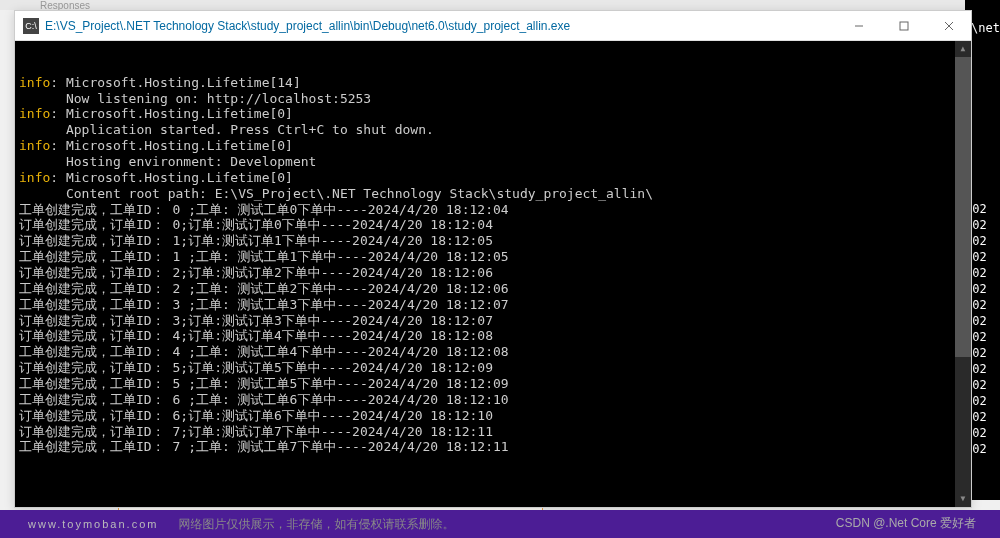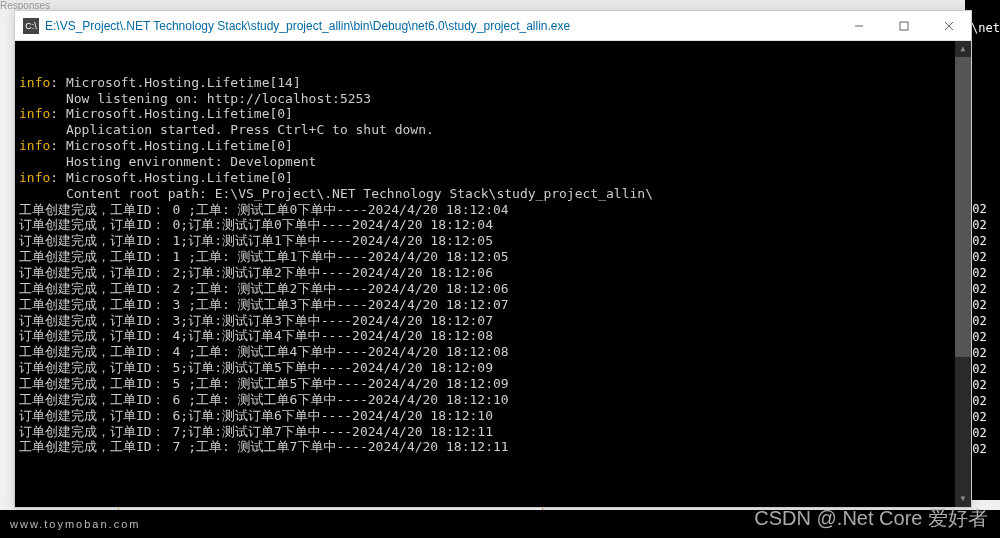--- a/index.html
+++ b/index.html
@@ -24,20 +24,21 @@
       padding-top: 200px;
     }
     .bg-panel div { padding: 1px 0; }
     .bg-top {
       position: absolute;
       top: 0; left: 0; right: 0;
       height: 10px;
       background: #e8e8e8;
       font-size: 10px;
       color: #999;
+      padding-left: 40px;
     }
     .console-window {
       position: absolute;
       top: 10px;
       left: 14px;
       width: 958px;
       height: 498px;
       background: #fff;
       border: 1px solid #ccc;
       box-shadow: 0 2px 10px rgba(0,0,0,0.15);
@@ -120,22 +121,22 @@
       font-size: 8px;
     }
     .footer {
       position: absolute;
       bottom: 0;
       left: 0;
       right: 0;
       height: 28px;
       display: flex;
       align-items: center;
-      padding: 0 10px;
-      background: #000000;
+      padding: 0 28px;
+      background: #4c1d95;
     }
     .footer-left {
       font-size: 11px;
       color: #bbb;
       letter-spacing: 2px;
     }
     .footer-mid {
       font-size: 12px;
       color: #888;
       margin-left: 20px;
@@ -146,23 +147,23 @@
       bottom: 10px;
       width: 425px;
       height: 22px;
       border: 1px solid #e8a050;
       border-top: none;
       background: #fdfcf8;
       z-index: -1;
     }
     .footer-right {
       position: absolute;
-      right: 12px;
+      right: 24px;
       bottom: 6px;
-      font-size: 20px;
+      font-size: 12px;
       color: #aaa;
     }
   </style>
 </head>
 <body>
 
 <div class="bg-top">Responses</div>
 
 <div class="bg-panel">
   <div style="position:absolute;top:20px;right:0;">\net</div>
@@ -216,14 +217,15 @@
       <div class="scrollbar-thumb"></div>
       <div class="scrollbar-arrow" style="bottom:0">▼</div>
     </div>
   </div>
 </div>
 
 <div class="orange-box"></div>
 
 <div class="footer">
   <span class="footer-left">www.toymoban.com</span>
+  <span class="footer-mid">网络图片仅供展示，非存储，如有侵权请联系删除。</span>
 </div>
 <div class="footer-right">CSDN @.Net Core 爱好者</div>
 
 </body></html>

